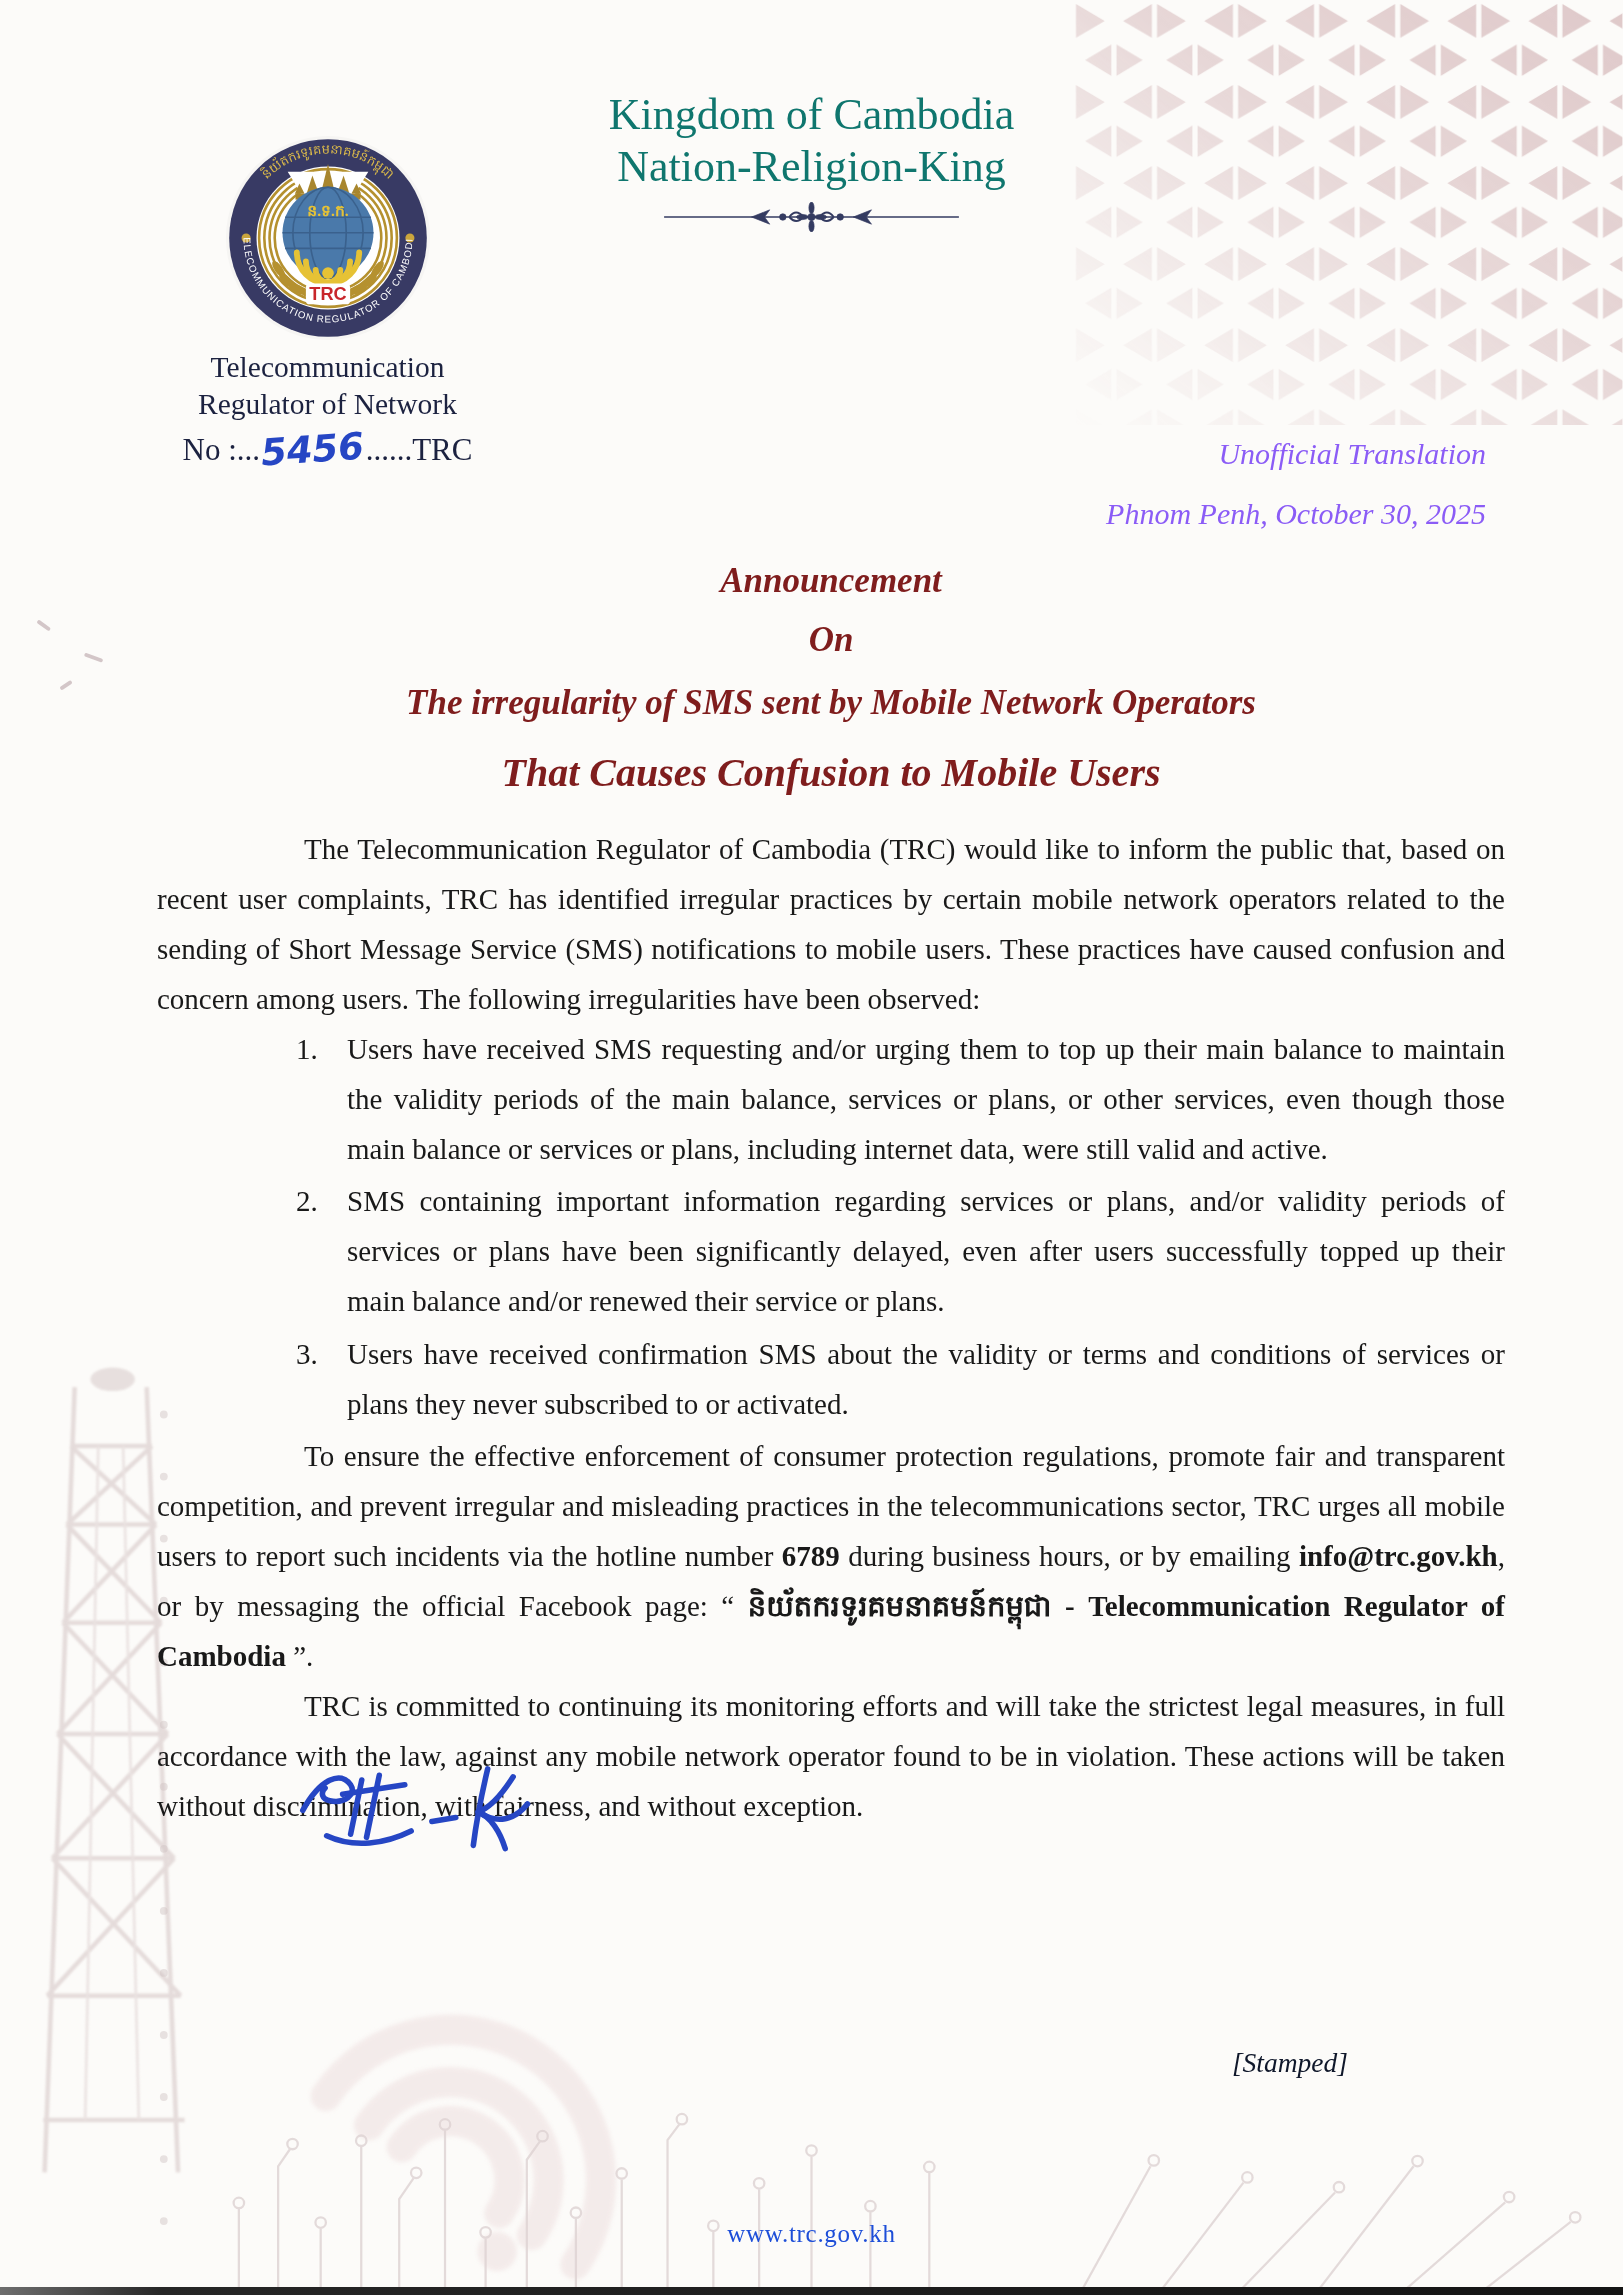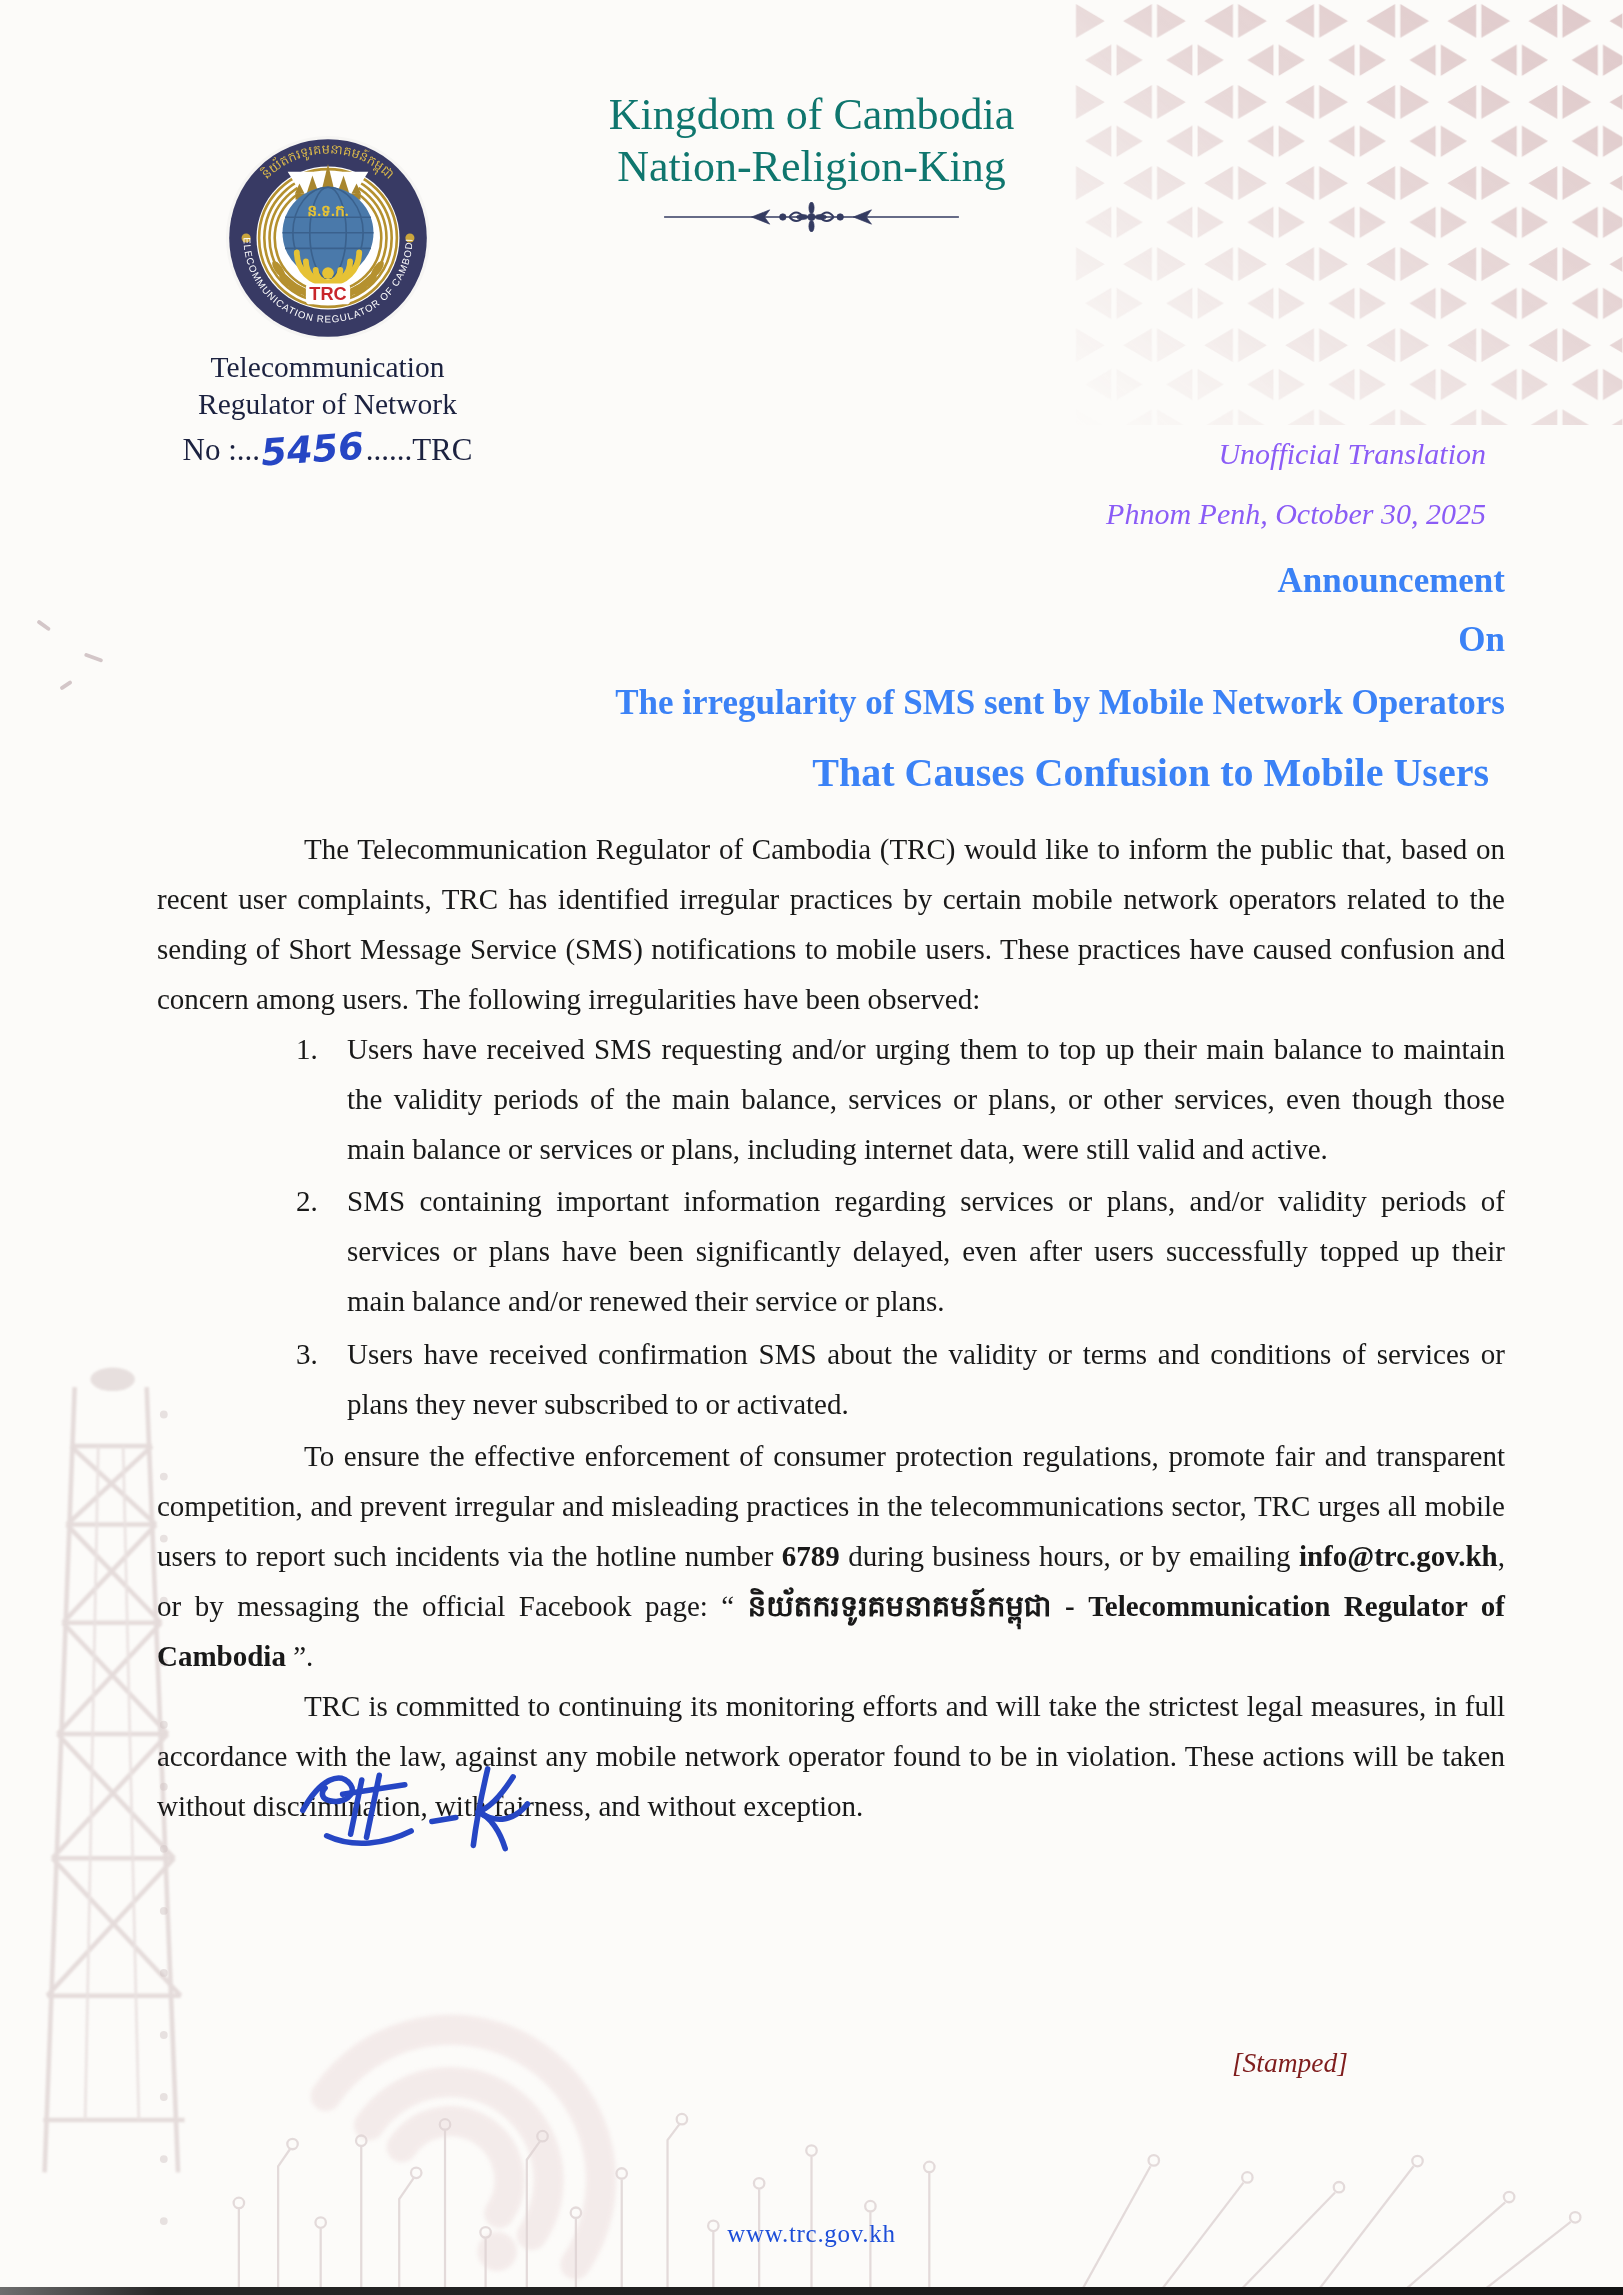--- a/index.html
+++ b/index.html
@@ -25,35 +25,35 @@
   .logo-svg { display:block; margin:0 auto 6.5px; }
   .org { font-size:29.5px; line-height:37px; }
   .no-line { font-size:31px; margin-top:3.9px; white-space:nowrap; }
   .hand { font-family:"DejaVu Sans",sans-serif; font-style:italic; font-weight:bold;
           color:#2646c4; font-size:37px; display:inline-block; transform:rotate(-4deg);
           position:relative; top:2px; margin:0 1.3px; }
   .trans-note { position:absolute; top:424px; right:137px; text-align:right;
                 font-style:italic; font-size:30px; line-height:60px; color:#8b5cf6; }
   
   .main { position:absolute; top:560px; left:157px; width:1348px; }
-  .t { text-align:right; font-weight:bold; color:#3b82f6; }
+  .t { text-align:center; font-weight:bold; color:#7f1d1d;font-style:italic; }
   .t1 { font-size:35px; line-height:42px; margin:0 0 17px; }
   .t2 { font-size:35px; line-height:42px; margin:0 0 21px; }
   .t3 { font-size:35px; line-height:42px; margin:0 0 27.5px; }
   .t4 { font-size:40px; line-height:42px; margin:16px; }
   .bodytext { font-size:29px; line-height:50px; text-align:justify; }
   .para { margin:0; text-indent:147px; }
   .p1 { margin-top:30px; }
   .list { margin:0; }
   .li { position:relative; padding-left:190px; margin:0 0 2.6px; }
   .li .num { position:absolute; left:139px; text-indent:0; }
   .p3wrap { position:relative; }
   .sig { position:absolute; left:141px; bottom:-31px; }
   .b { font-weight:bold; }
-  .stamped { position:absolute; top:2047px; right:275px; font-style:italic; font-size:27.5px; color:#7f1d1d; }
+  .stamped { position:absolute; top:2047px; right:275px; font-style:italic; font-size:27.5px; color:#0f172a; }
   .footer { position:absolute; top:2220px; left:0; width:100%; text-align:center;
             font-size:25px; letter-spacing:0.7px; color:#1d4ed8; }
 </style>
 </head>
 <body>
 
 <div class="page">
 
   <svg class="pattern" width="550" height="425" viewBox="0 0 840 650">
     <defs>

